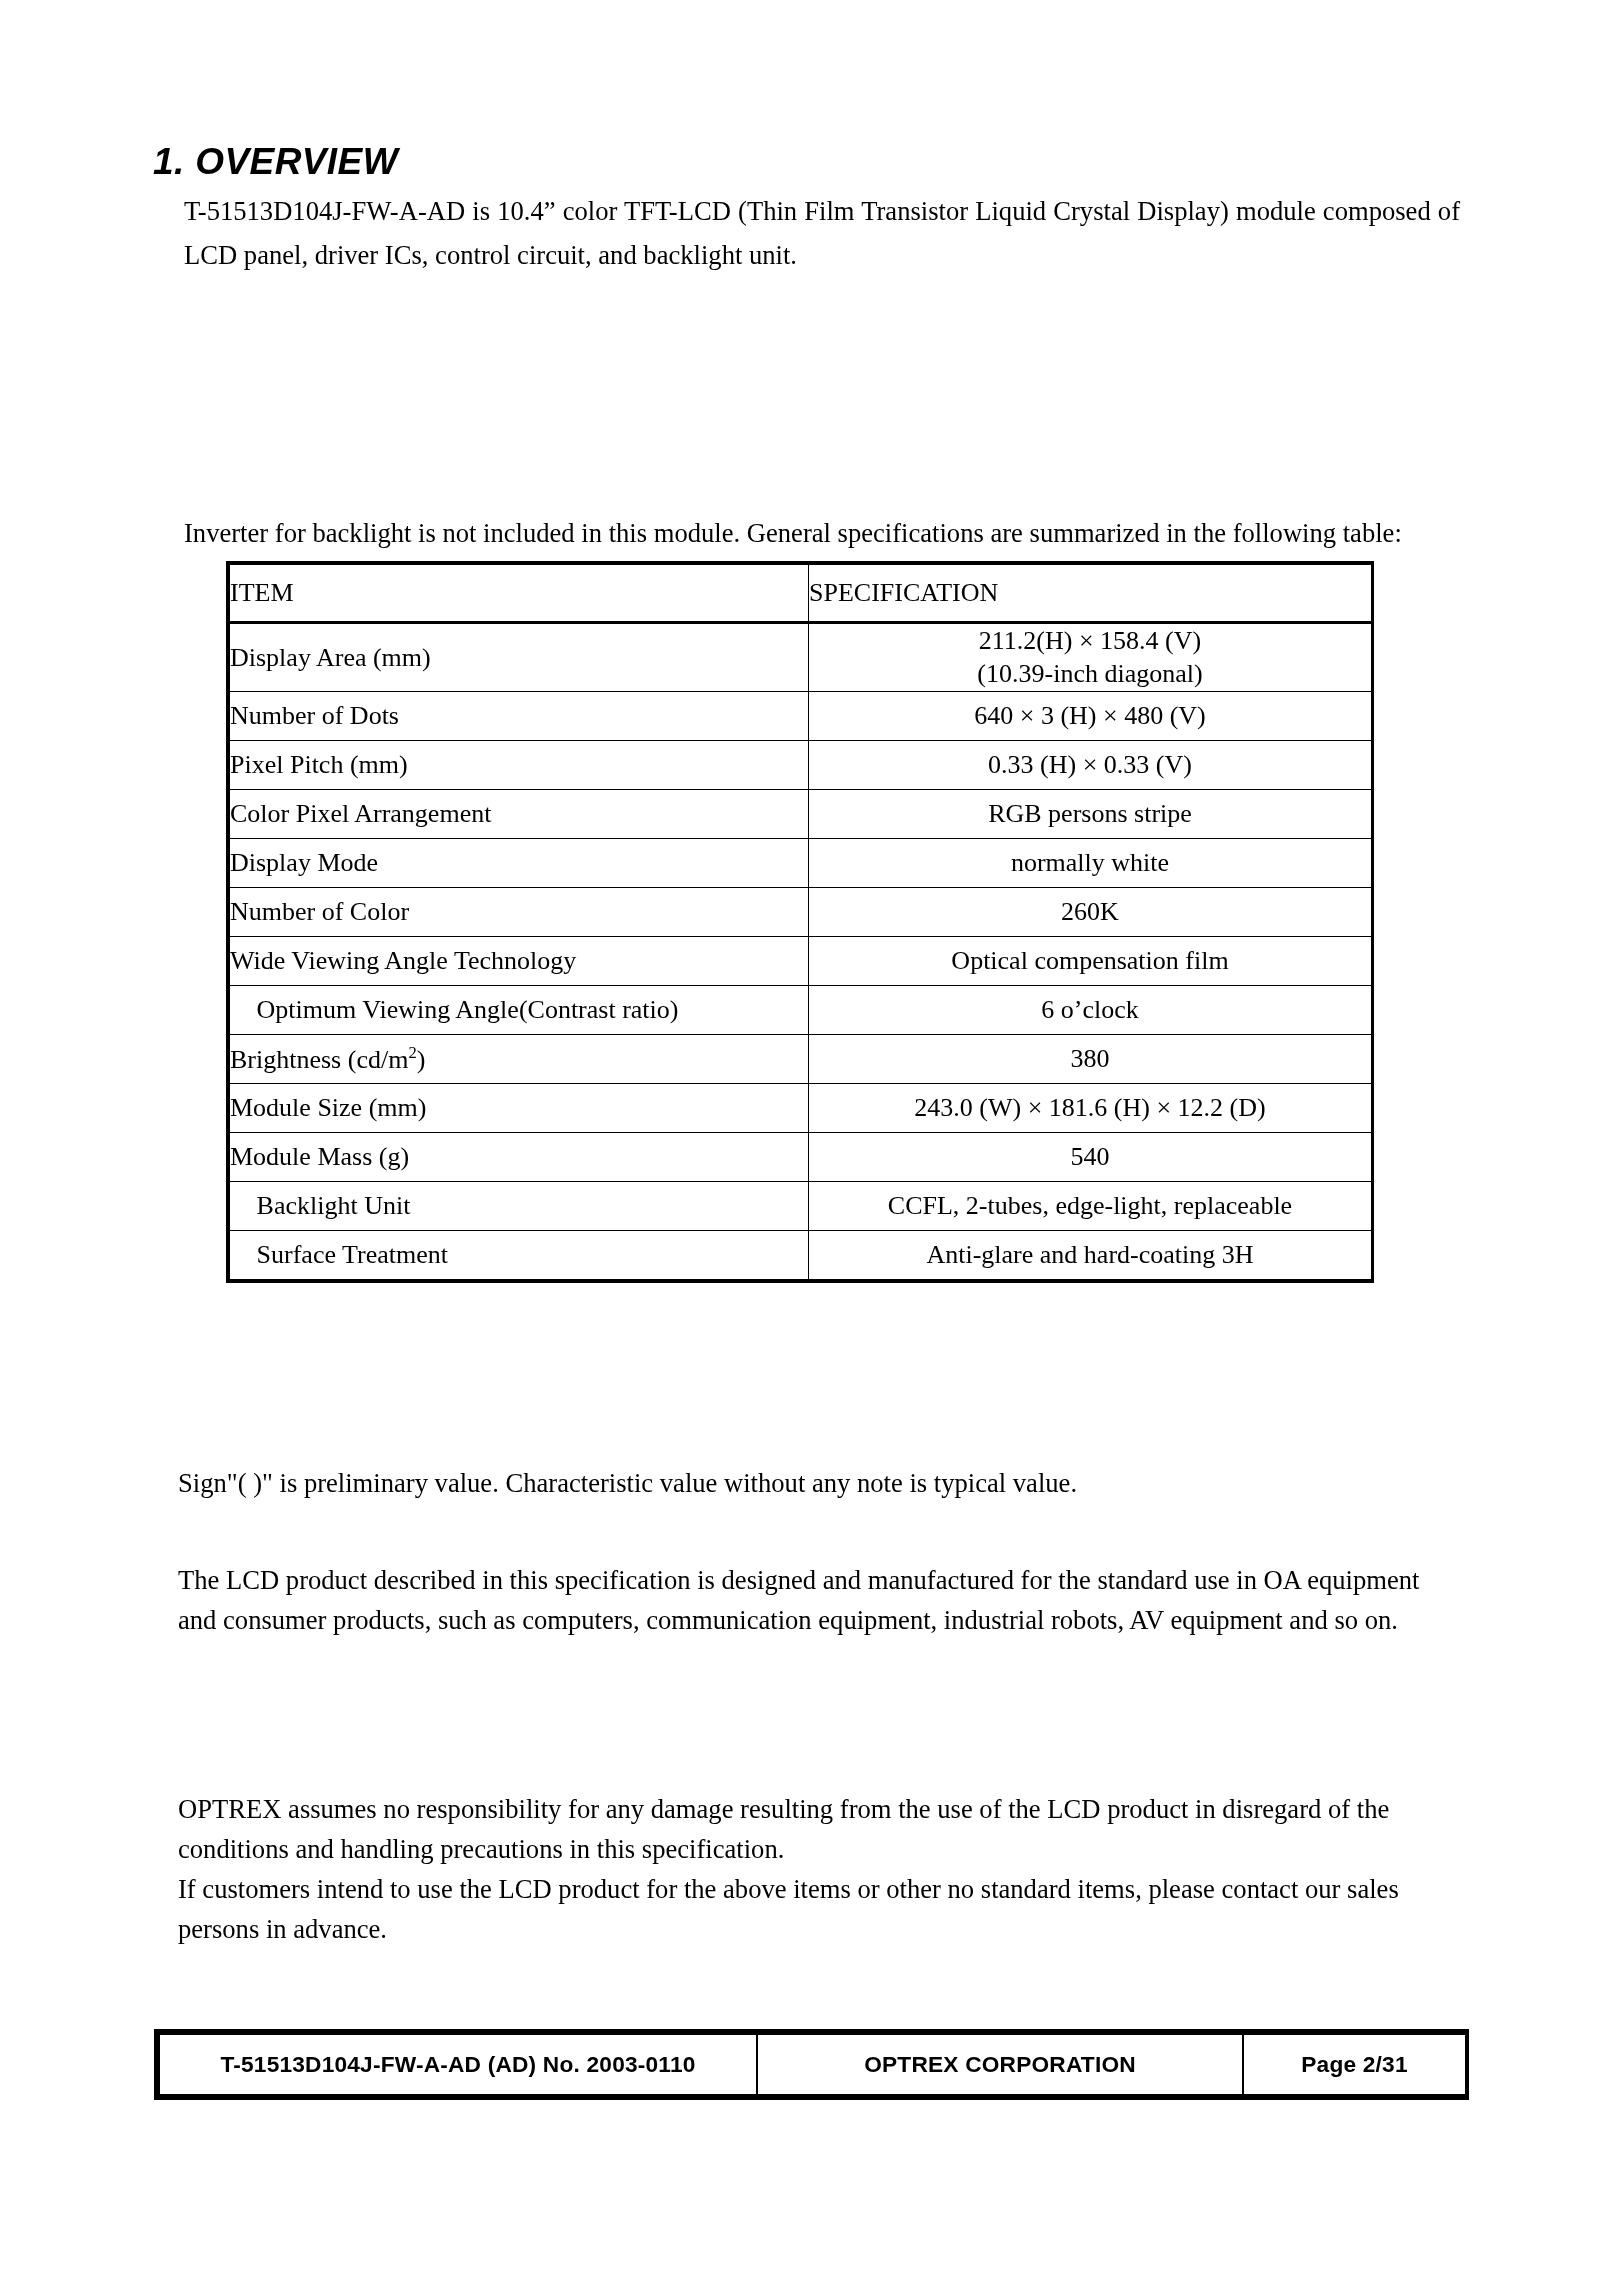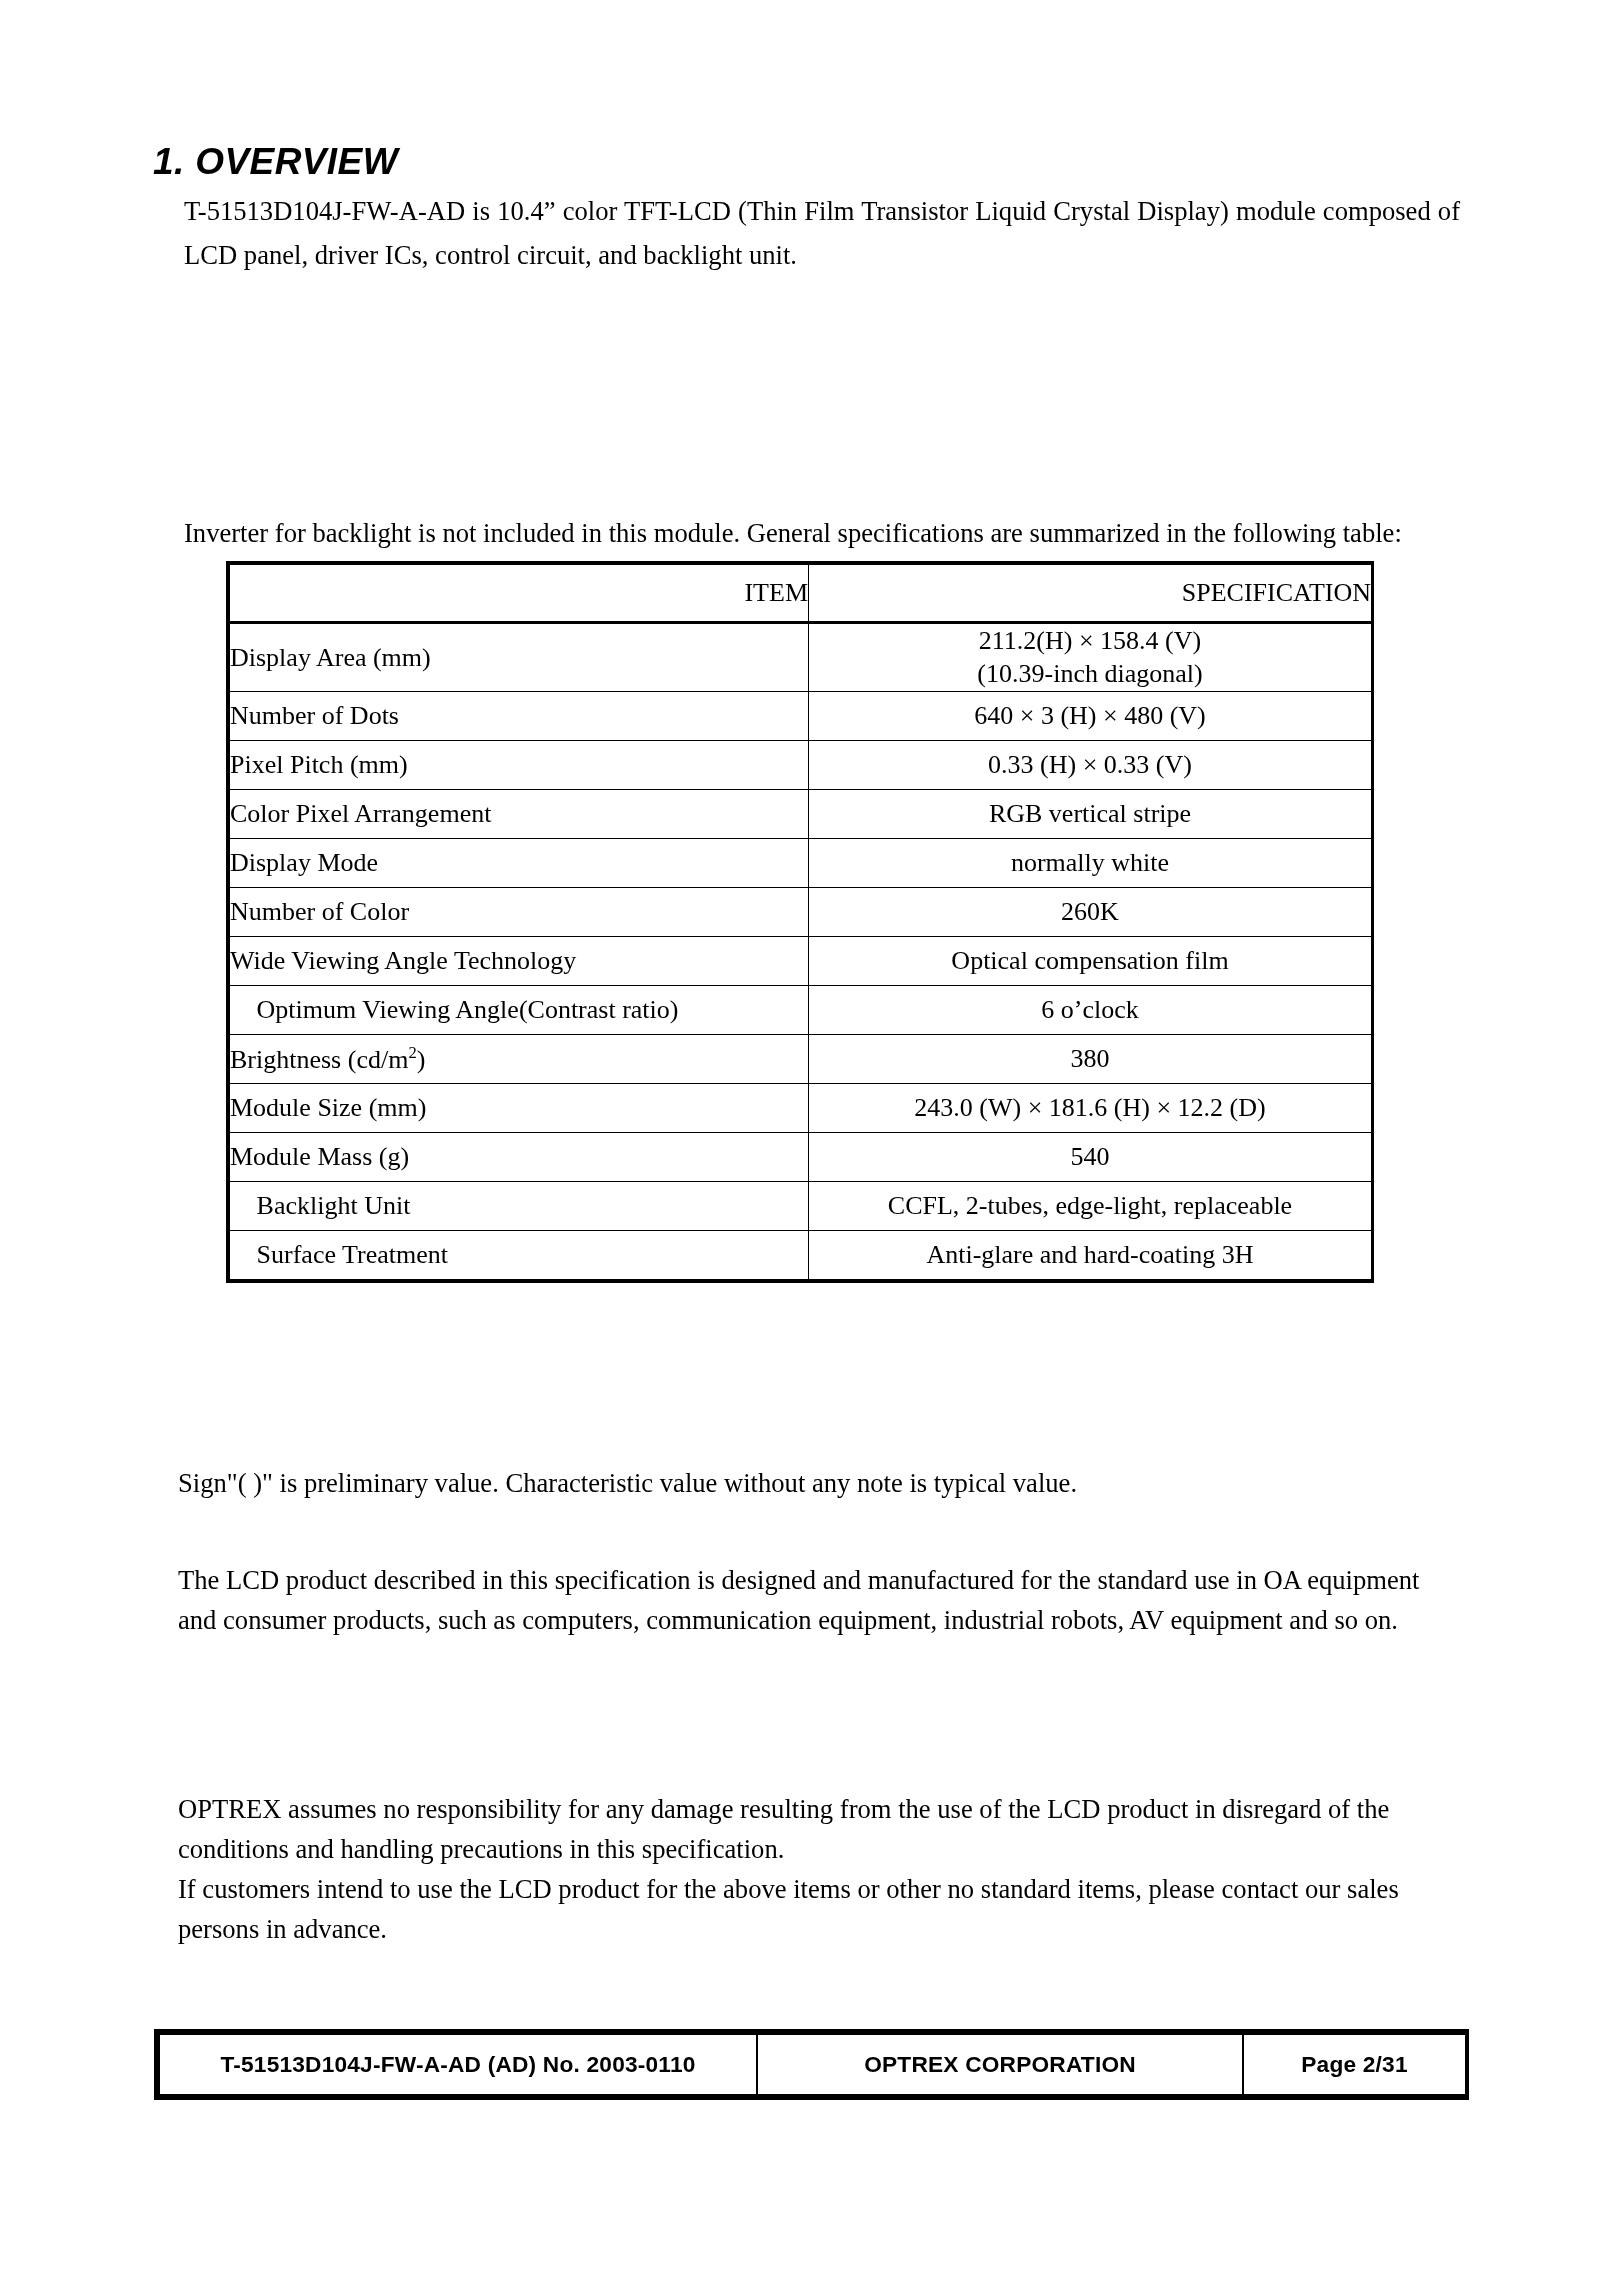--- a/index.html
+++ b/index.html
@@ -94,21 +94,21 @@
     border: 1.6px solid #000;
     padding: 0;
     font-weight: normal;
     vertical-align: middle;
   }
   .spec-outer {
     border: 3.9px solid #000;
     box-sizing: content-box;
   }
   table.spec tr.header-row td {
-    text-align: right;
+    text-align: left;
     height: 56px;
     border-bottom: 1.6px solid #000;
   }
   table.spec tr.header-sep td {
     height: 0;
     padding: 0;
     border: none;
     border-top: 2.3px solid #000;
     line-height: 0;
     font-size: 0;
@@ -204,21 +204,21 @@
           <td class="value-cell">640 × 3 (H) × 480 (V)</td>
         </tr>
 
         <tr>
           <td class="item-cell">Pixel Pitch (mm)</td>
           <td class="value-cell">0.33 (H) × 0.33 (V)</td>
         </tr>
 
         <tr>
           <td class="item-cell">Color Pixel Arrangement</td>
-          <td class="value-cell">RGB vertical stripe</td>
+          <td class="value-cell">RGB persons stripe</td>
         </tr>
 
         <tr>
           <td class="item-cell">Display  Mode</td>
           <td class="value-cell">normally white</td>
         </tr>
 
         <tr>
           <td class="item-cell">Number of Color</td>
           <td class="value-cell">260K</td>

